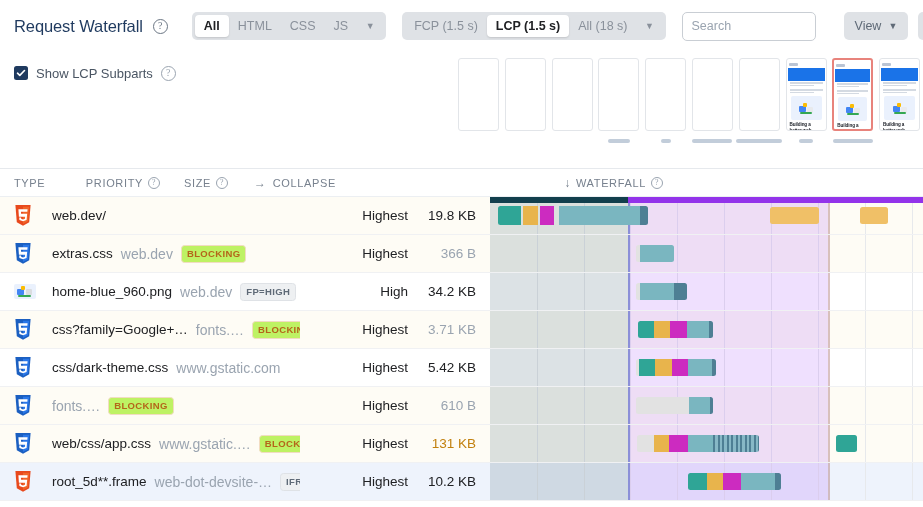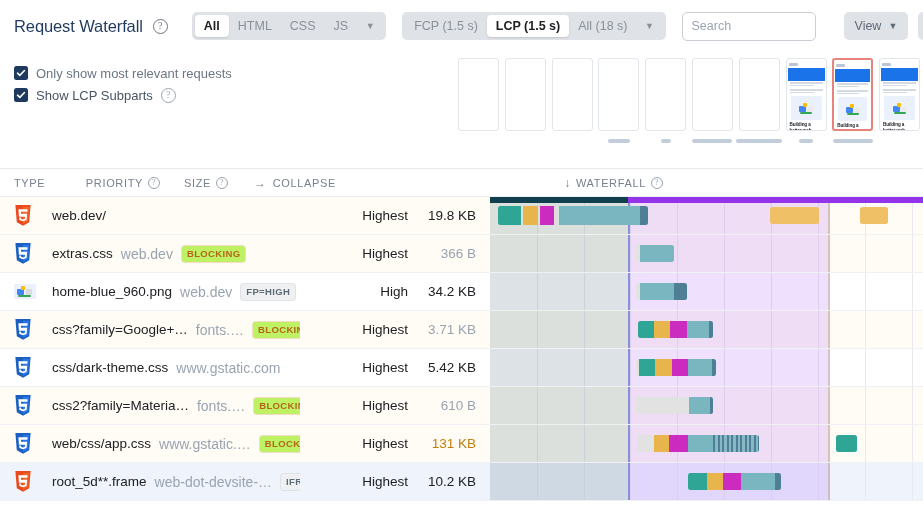--- a/index.html
+++ b/index.html
@@ -346,28 +346,20 @@
 
   <button class="pill-btn">
     
     
   </button>
 </div>
 
 <div class="midsection">
 
   <div class="checks">
-    <div class="check-row">
-      <span class="cbox">
-        <svg width="10" height="10" viewBox="0 0 10 10">
-            <path d="M1.5 5.2 L3.8 7.4 L8.5 2.5" stroke="#fff" stroke-width="1.6" fill="none" stroke-linecap="round" stroke-linejoin="round"></path>
-          </svg>
-      </span>
-      <span class="check-label muted">Only show most relevant requests</span>
-    </div>
     <div class="check-row">
       <span class="cbox">
         <svg width="10" height="10" viewBox="0 0 10 10">
             <path d="M1.5 5.2 L3.8 7.4 L8.5 2.5" stroke="#fff" stroke-width="1.6" fill="none" stroke-linecap="round" stroke-linejoin="round"></path>
           </svg>
       </span>
       <span class="check-label">Show LCP Subparts</span>
       <span class="help-icon">?</span>
     </div>
   </div>
@@ -736,21 +728,20 @@
     <div class="c-type">
       <span class="ficon">
         <svg width="18" height="21" viewBox="0 0 18 21">
             <path d="M1.4 0h15.2l-1.4 17.2L9 20.8 2.8 17.2z" fill="#1b5fc1"></path>
             <path d="M9 1.8v17.3l5-2.9 1.2-14.4z" fill="#2a77e8"></path>
             <path d="M4.4 4.2h9.2l-.25 2.5H6.9l.18 2h6.1l-.6 6.4L9 16.3l-3.6-1.2-.25-2.6h1.9l.13 1.3 1.85.6 1.9-.6.2-2.1H4.9z" fill="#fff"></path>
           </svg>
       </span>
     </div>
     <div class="c-url">
-      <span class="u-name">css2?family=Materia…</span>
       <span class="u-host">fonts.…</span>
       <span class="badge blocking">BLOCKING</span>
     </div>
     <div class="c-prio">Highest</div>
     <div class="c-size muted">610 B</div>
     <div class="wf">
       <div class="wf-grid">
         <i style="left:47px"></i>
           <i style="left:94px"></i>
           <i style="left:140px"></i>

